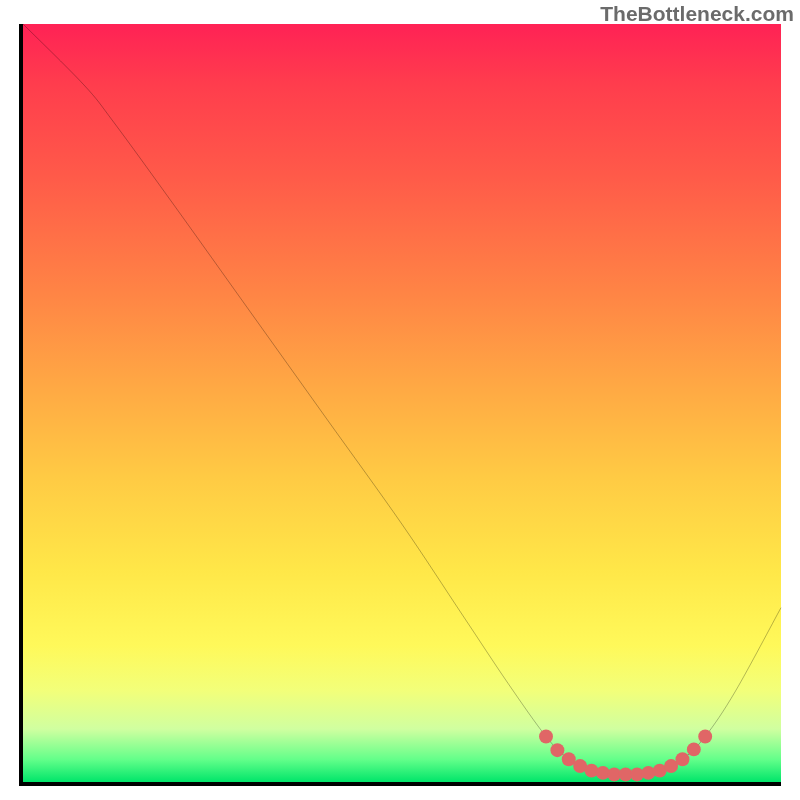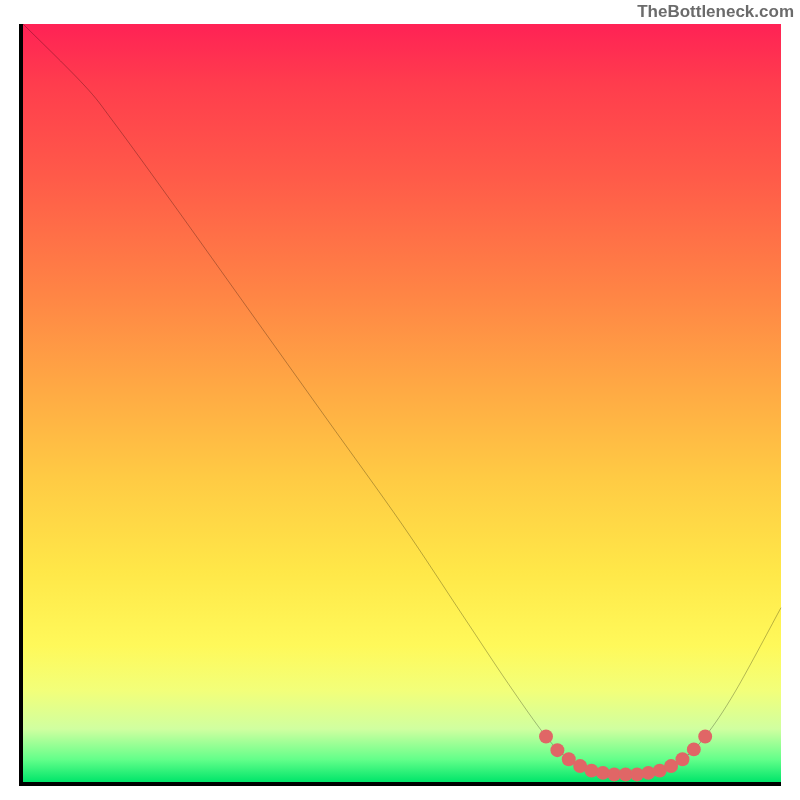--- a/index.html
+++ b/index.html
@@ -8,21 +8,21 @@
     width: 800px;
     height: 800px;
     background: #ffffff;
     overflow: hidden;
     font-family: Arial, Helvetica, sans-serif;
   }
   .attribution {
     position: absolute;
     top: 2px;
     right: 6px;
-    font-size: 17px;
+    font-size: 21px;
     font-weight: 600;
     color: #6b6b6b;
     letter-spacing: 0px;
   }
   .chart-frame {
     position: absolute;
     left: 19px;
     top: 24px;
     width: 762px;
     height: 762px;

